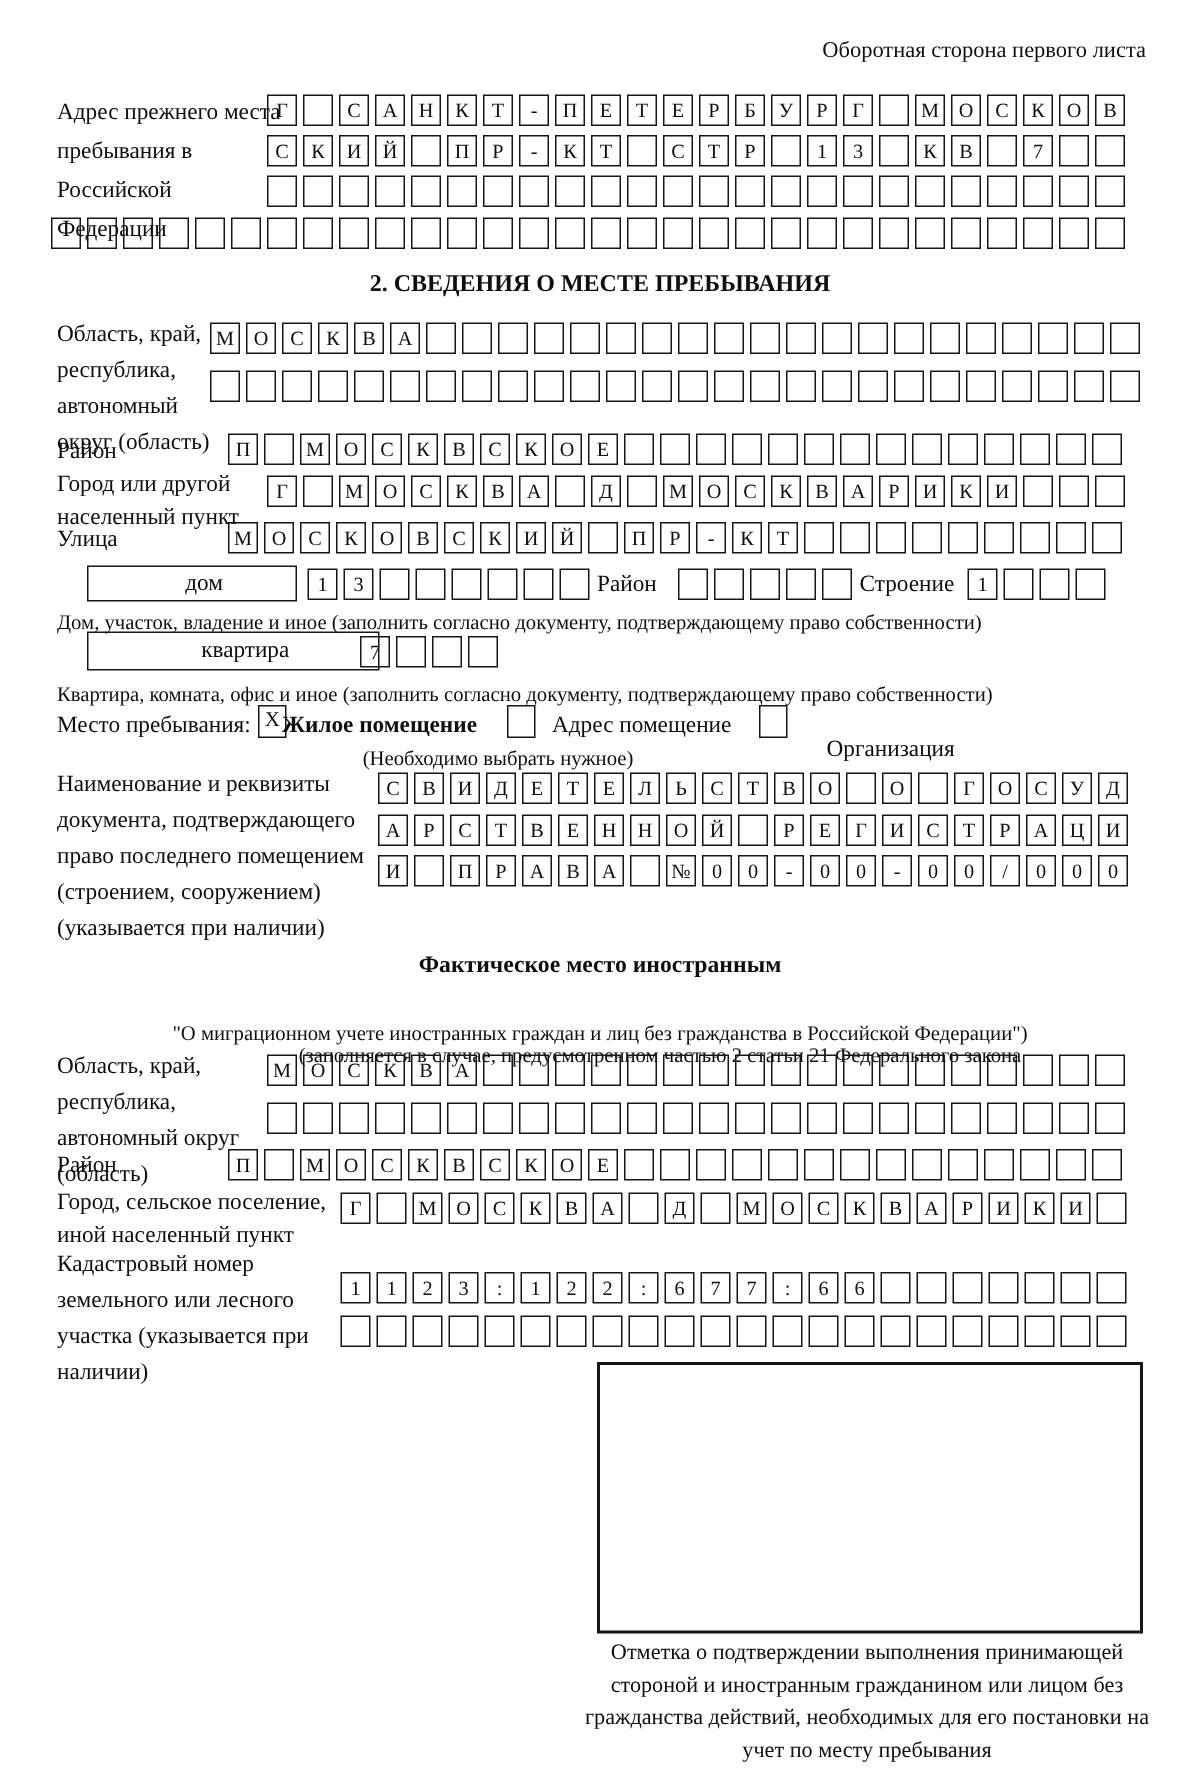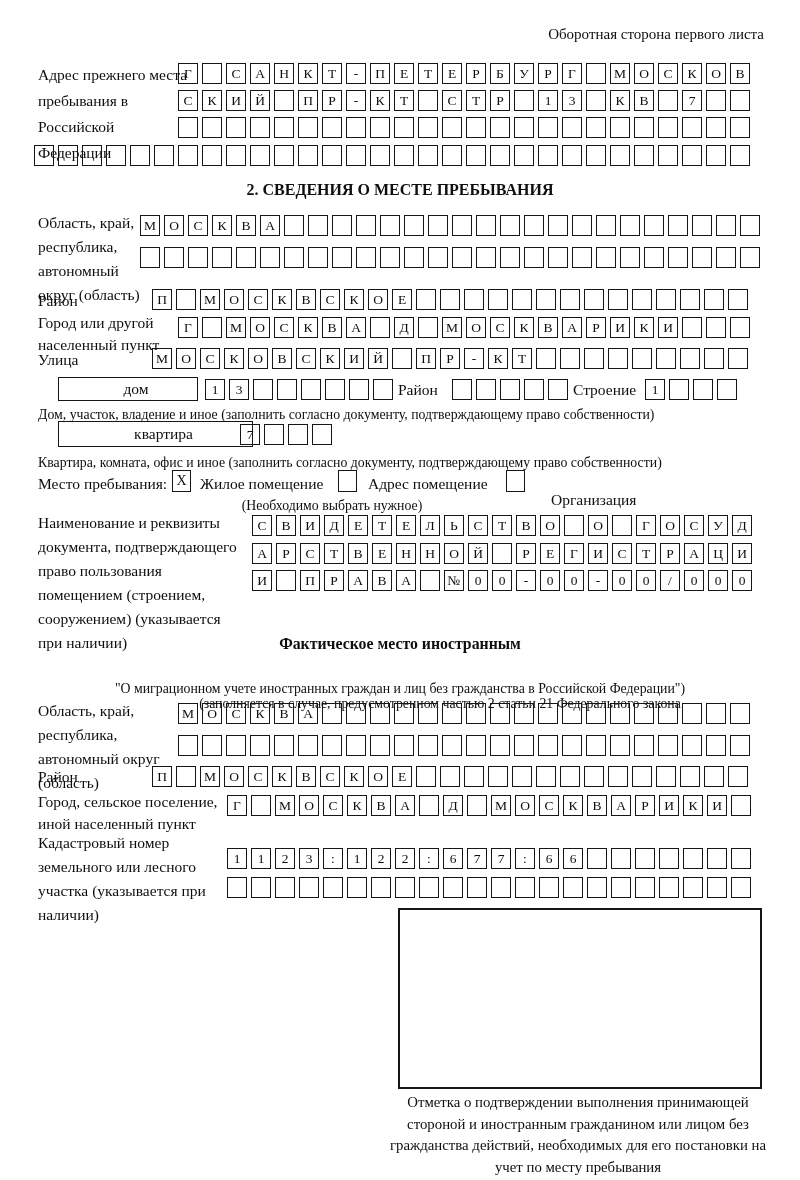--- a/index.html
+++ b/index.html
@@ -317,28 +317,28 @@
   <div class="grid" style="left:240px;top:424px;">
       <span class="cell">7</span>
       <span class="cell"></span>
       <span class="cell"></span>
       <span class="cell"></span>
     </div>
   <div class="cap" style="left:38px;top:453px;">Квартира, комната, офис и иное (заполнить согласно документу, подтверждающему право собственности)</div>
 
   <div class="inline-lbl" style="left:38px;top:473px;">Место пребывания:</div>
   <div class="cbox" style="left:172px;top:470px;">X</div>
-  <div class="inline-lbl" style="left:200px;top:473px;">Жилое помещение</div>
+  <div class="inline-lbl" style="left:188px;top:473px;font-weight:bold;">Жилое помещение</div>
   <div class="cbox" style="left:338px;top:470px;"></div>
   <div class="inline-lbl" style="left:368px;top:473px;">Адрес помещение</div>
   <div class="cbox" style="left:506px;top:470px;"></div>
   <div class="inline-lbl" style="left:551px;top:473px;margin-top:16px;">Организация</div>
   <div class="cap" style="left:197px;top:496px;width:270px;text-align:center;">(Необходимо выбрать нужное)</div>
 
-  <div class="lbl" style="left:38px;top:511px;width:210px;line-height:24px;">Наименование и реквизиты документа, подтверждающего право пользования помещением (строением, сооружением) (указывается при наличии)</div>
+  <div class="lbl" style="left:38px;top:511px;width:210px;line-height:24px;">Наименование и реквизиты документа, подтверждающего право последнего помещением (строением, сооружением) (указывается при наличии)</div>
   <div class="grid" style="left:252px;top:515px;">
       <span class="cell">С</span>
       <span class="cell">В</span>
       <span class="cell">И</span>
       <span class="cell">Д</span>
       <span class="cell">Е</span>
       <span class="cell">Т</span>
       <span class="cell">Е</span>
       <span class="cell">Л</span>
       <span class="cell">Ь</span>

